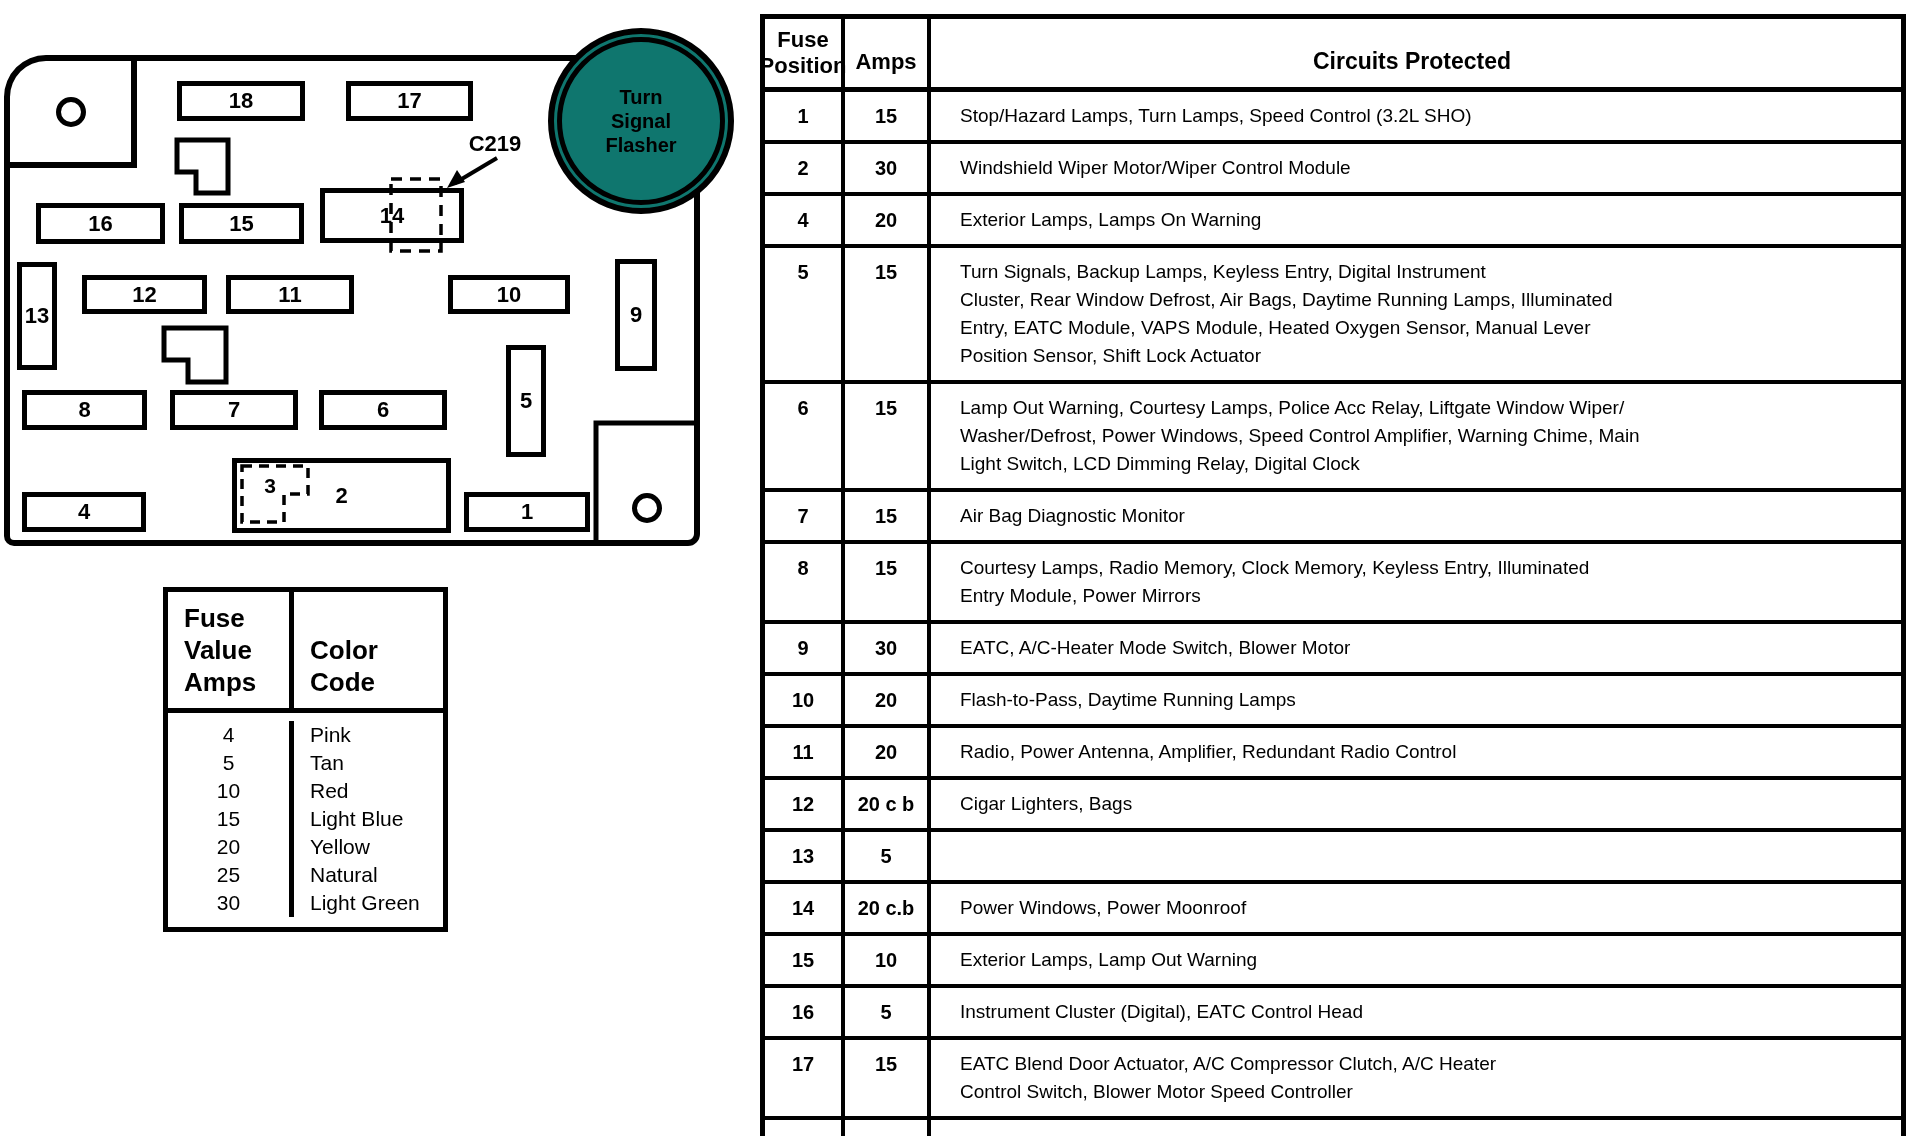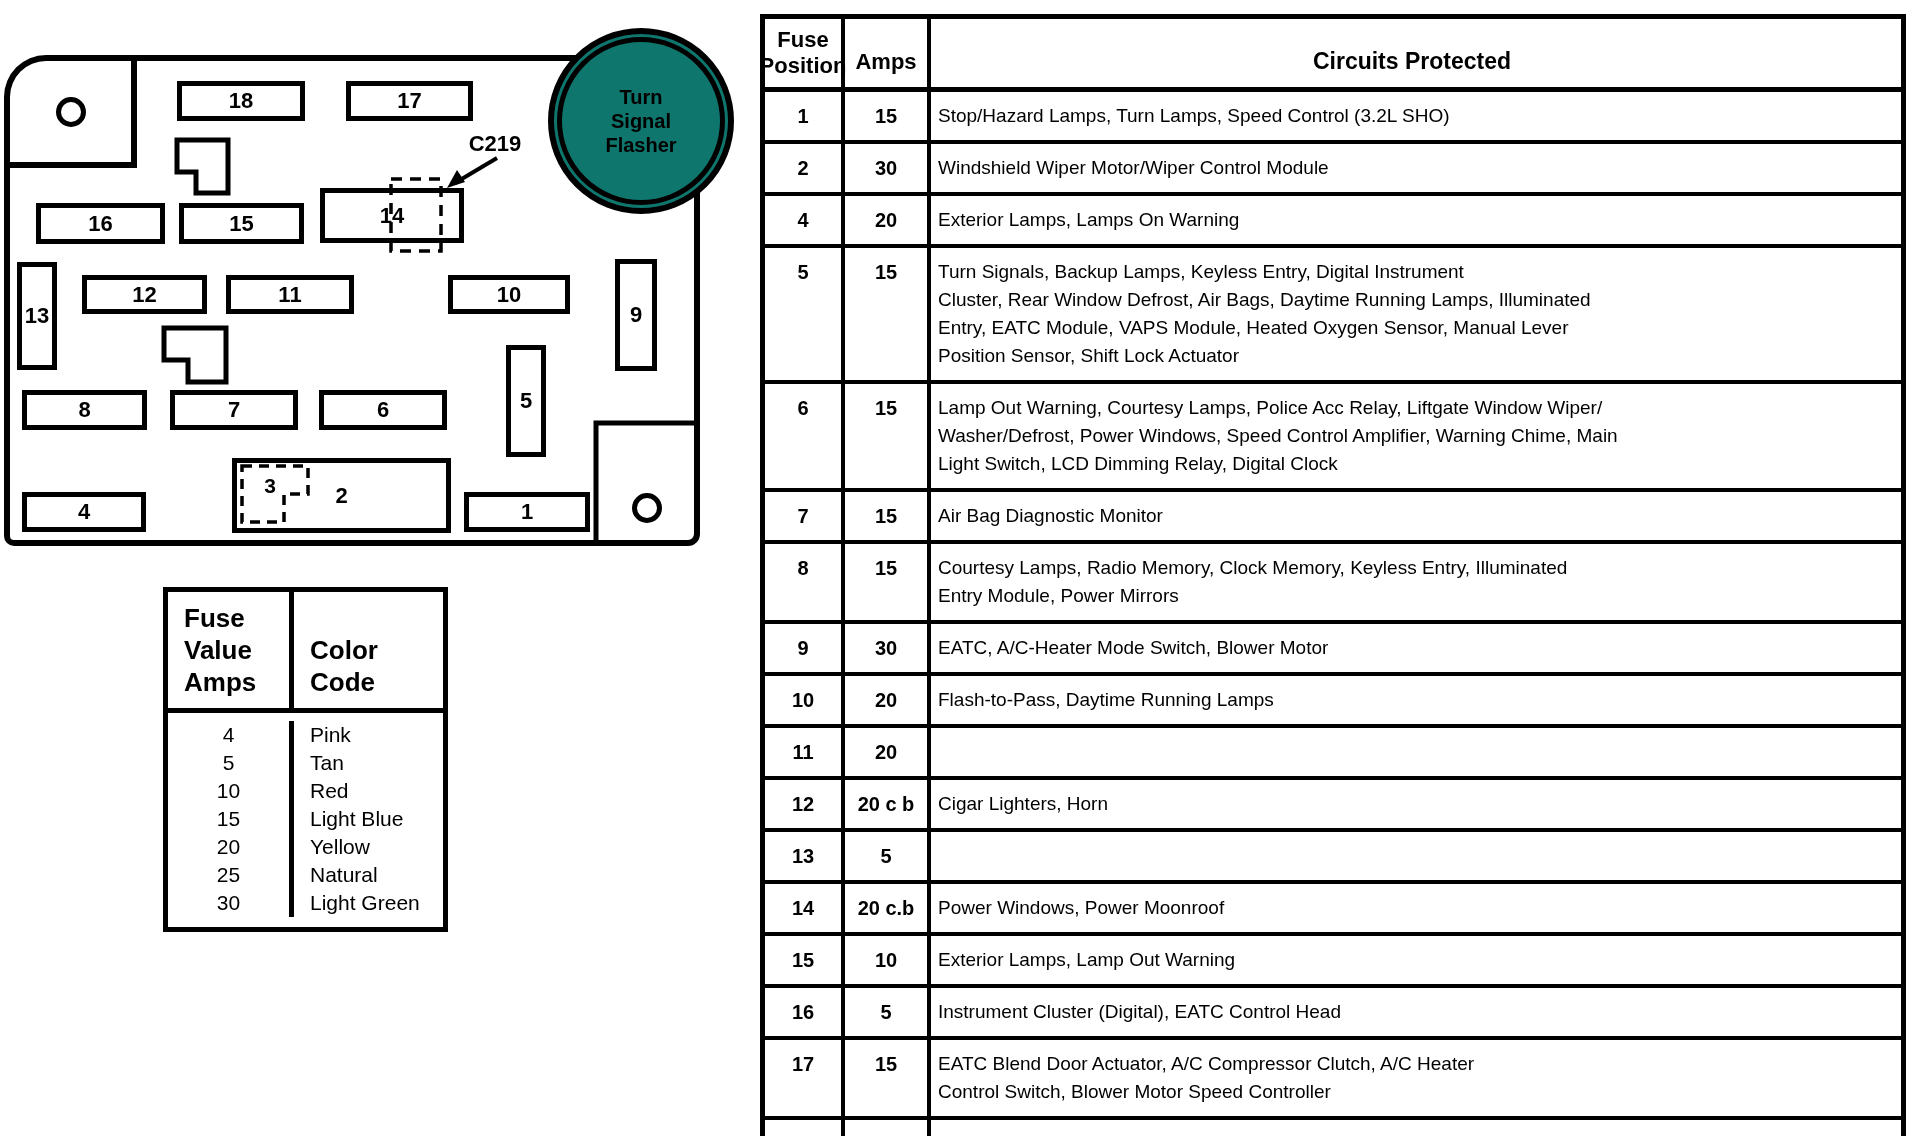--- a/index.html
+++ b/index.html
@@ -44,21 +44,21 @@
   .thead .hpos{width:80px;border-right:4px solid #000;display:flex;align-items:center;justify-content:center;
      text-align:center;font-size:22px;line-height:26px;white-space:pre-line;padding:8px 0;box-sizing:border-box;}
   .thead .hamp{width:86px;border-right:4px solid #000;display:flex;align-items:flex-end;justify-content:center;
      font-size:22px;padding:8px 0 12px 0;box-sizing:border-box;}
   .thead .hcir{flex:1;display:flex;align-items:flex-end;justify-content:center;font-size:23px;padding:8px 8px 12px 0;}
   .trow{display:flex;align-items:stretch;}
   .trow + .trow{border-top:4px solid #000;}
   .trow .tc{padding-top:10px;padding-bottom:10px;box-sizing:border-box;}
   .trow .pos{width:80px;border-right:4px solid #000;text-align:center;font-size:20px;font-weight:bold;line-height:28px;}
   .trow .amp{width:86px;border-right:4px solid #000;text-align:center;font-size:20px;font-weight:bold;line-height:28px;}
-  .trow .cir{flex:1;padding-left:7px;padding-right:10px;font-size:19px;line-height:28px;white-space:pre-line;}
+  .trow .cir{flex:1;padding-left:29px;padding-right:10px;font-size:19px;line-height:28px;white-space:pre-line;}
 </style>
 </head>
 <body>
 
 <div class="page">
 
   <div id="fuse-panel">
     <div class="panel-outline"></div>
     <div class="compartment"></div>
     <div class="hole h1"></div>
@@ -202,25 +202,26 @@
           <div class="tc cir">EATC, A/C-Heater Mode Switch, Blower Motor</div>
         </div>
         <div class="trow">
           <div class="tc pos">10</div>
           <div class="tc amp">20</div>
           <div class="tc cir">Flash-to-Pass, Daytime Running Lamps</div>
         </div>
         <div class="trow">
           <div class="tc pos">11</div>
           <div class="tc amp">20</div>
+          <div class="tc cir">Radio, Power Antenna, Amplifier, Redundant Radio Control</div>
         </div>
         <div class="trow">
           <div class="tc pos">12</div>
           <div class="tc amp">20 c b</div>
-          <div class="tc cir">Cigar Lighters, Horn</div>
+          <div class="tc cir">Cigar Lighters, Bags</div>
         </div>
         <div class="trow">
           <div class="tc pos">13</div>
           <div class="tc amp">5</div>
         </div>
         <div class="trow">
           <div class="tc pos">14</div>
           <div class="tc amp">20 c.b</div>
           <div class="tc cir">Power Windows, Power Moonroof</div>
         </div>

